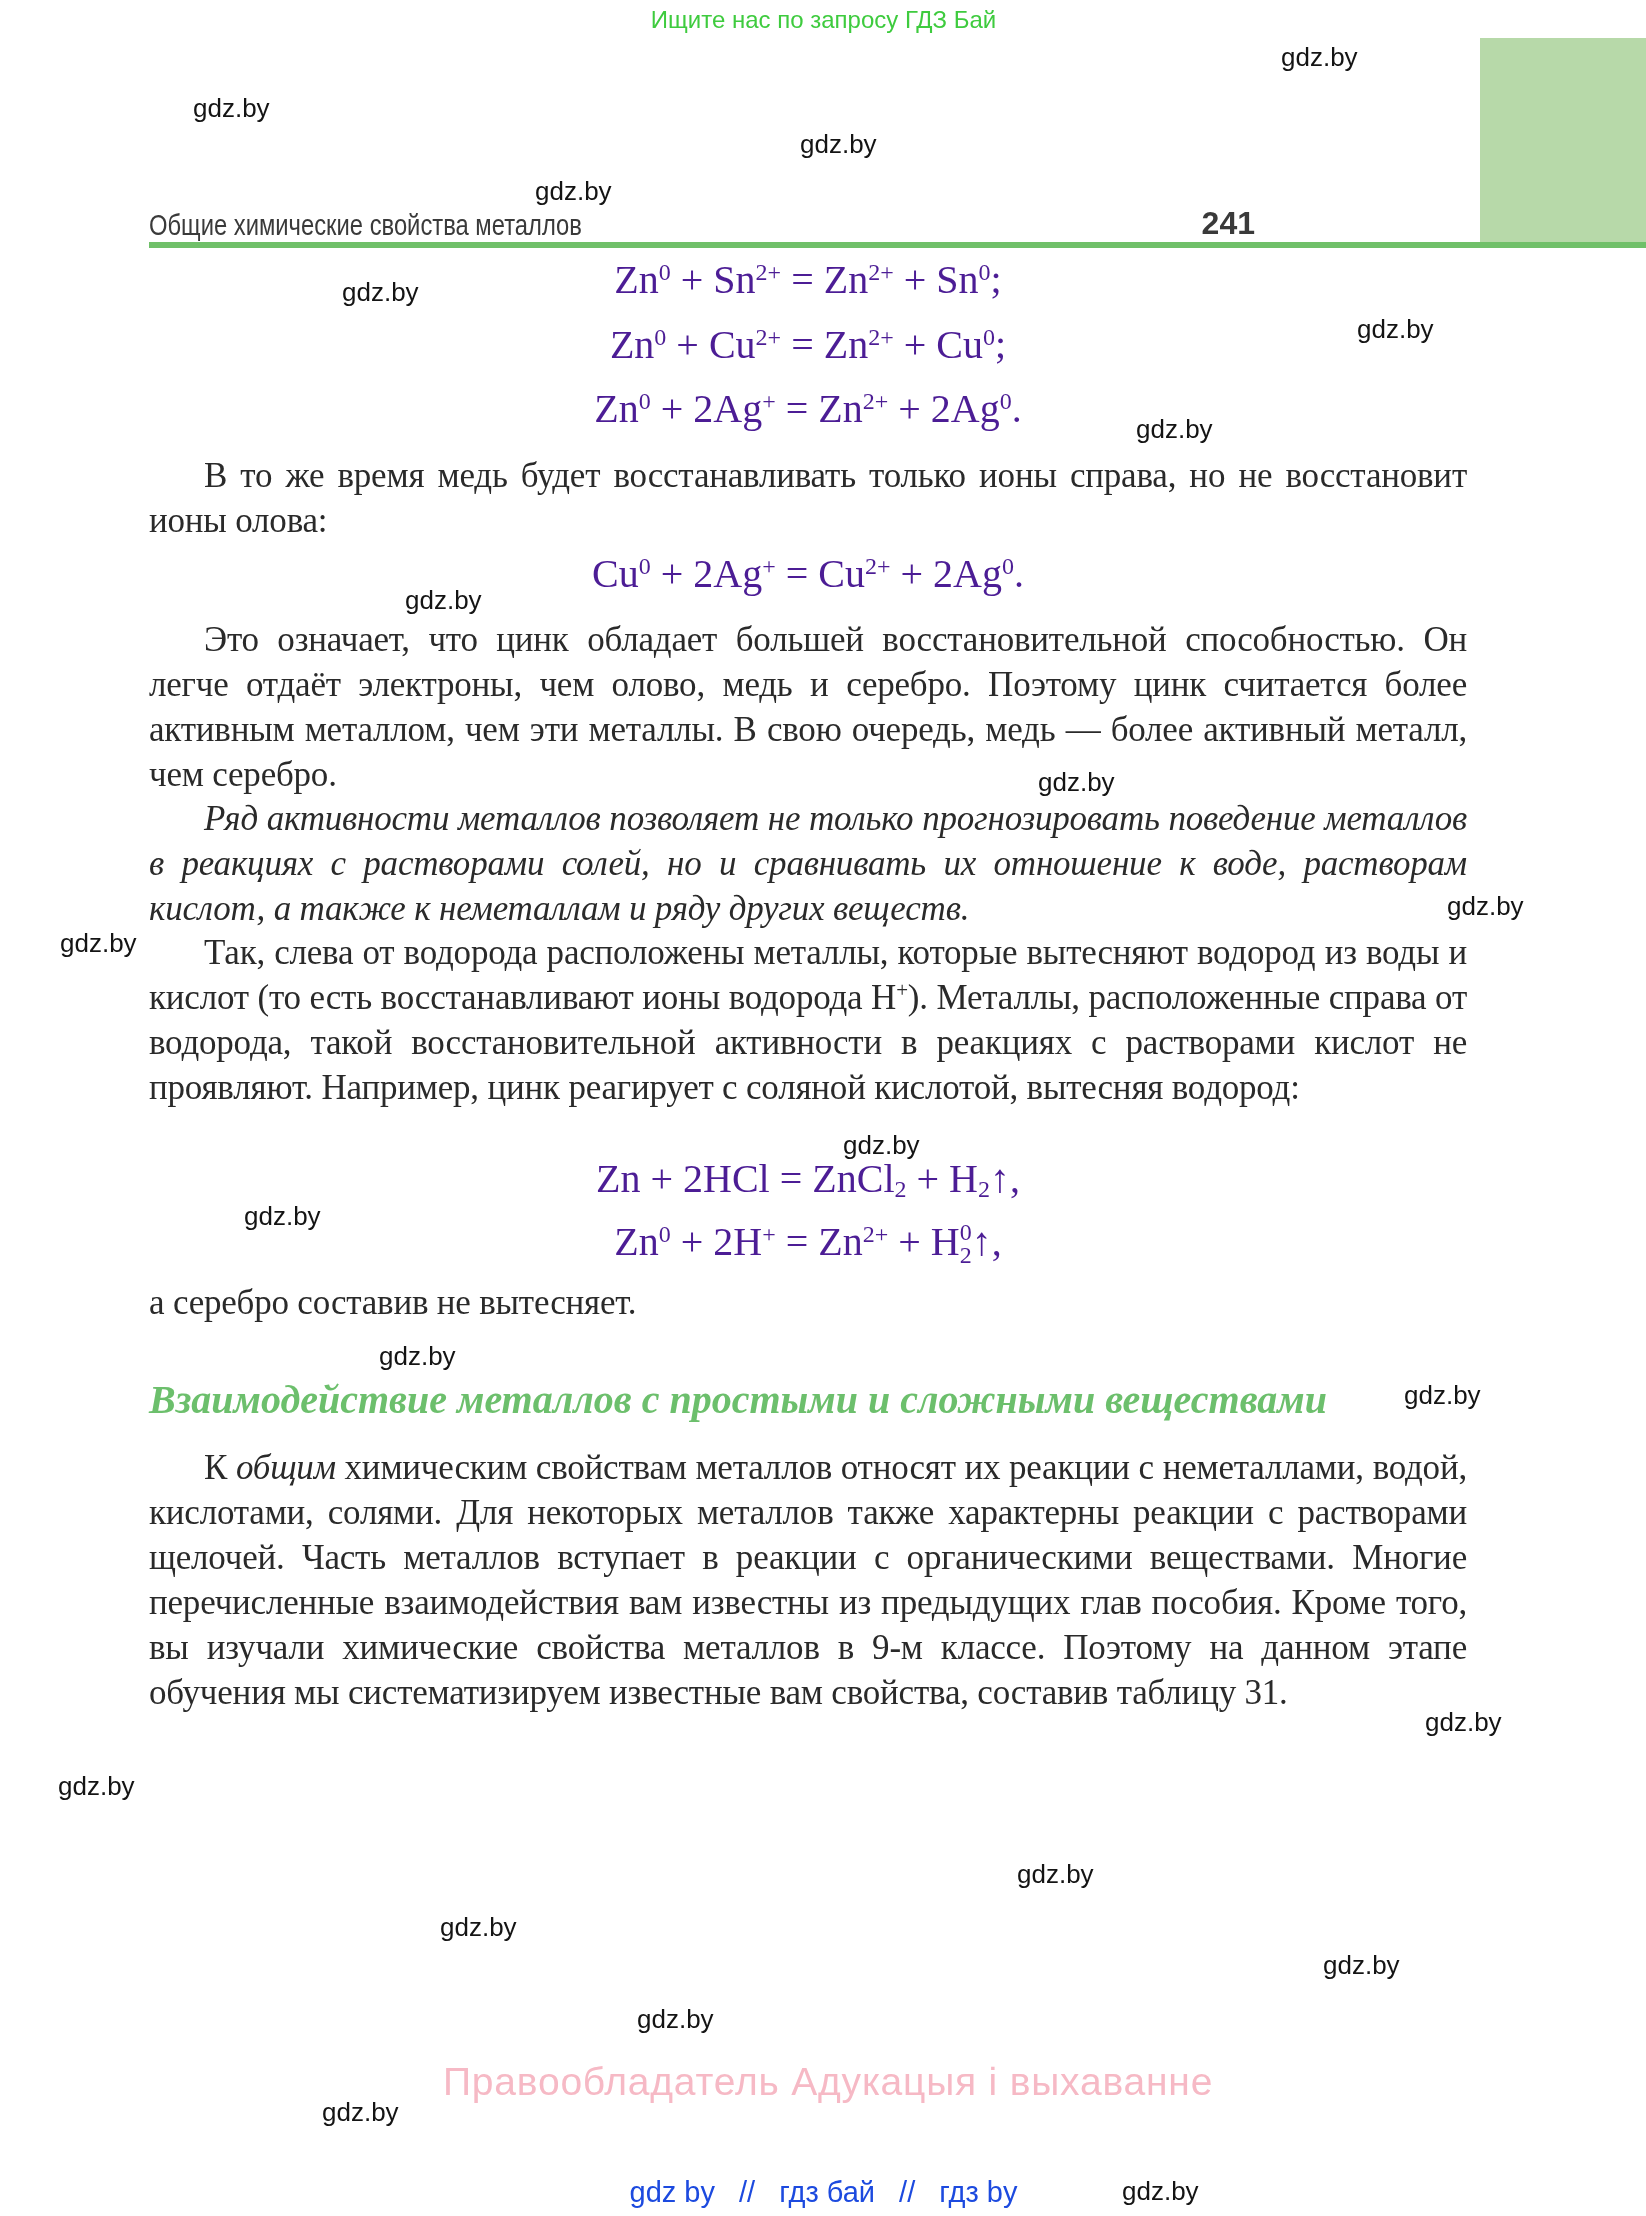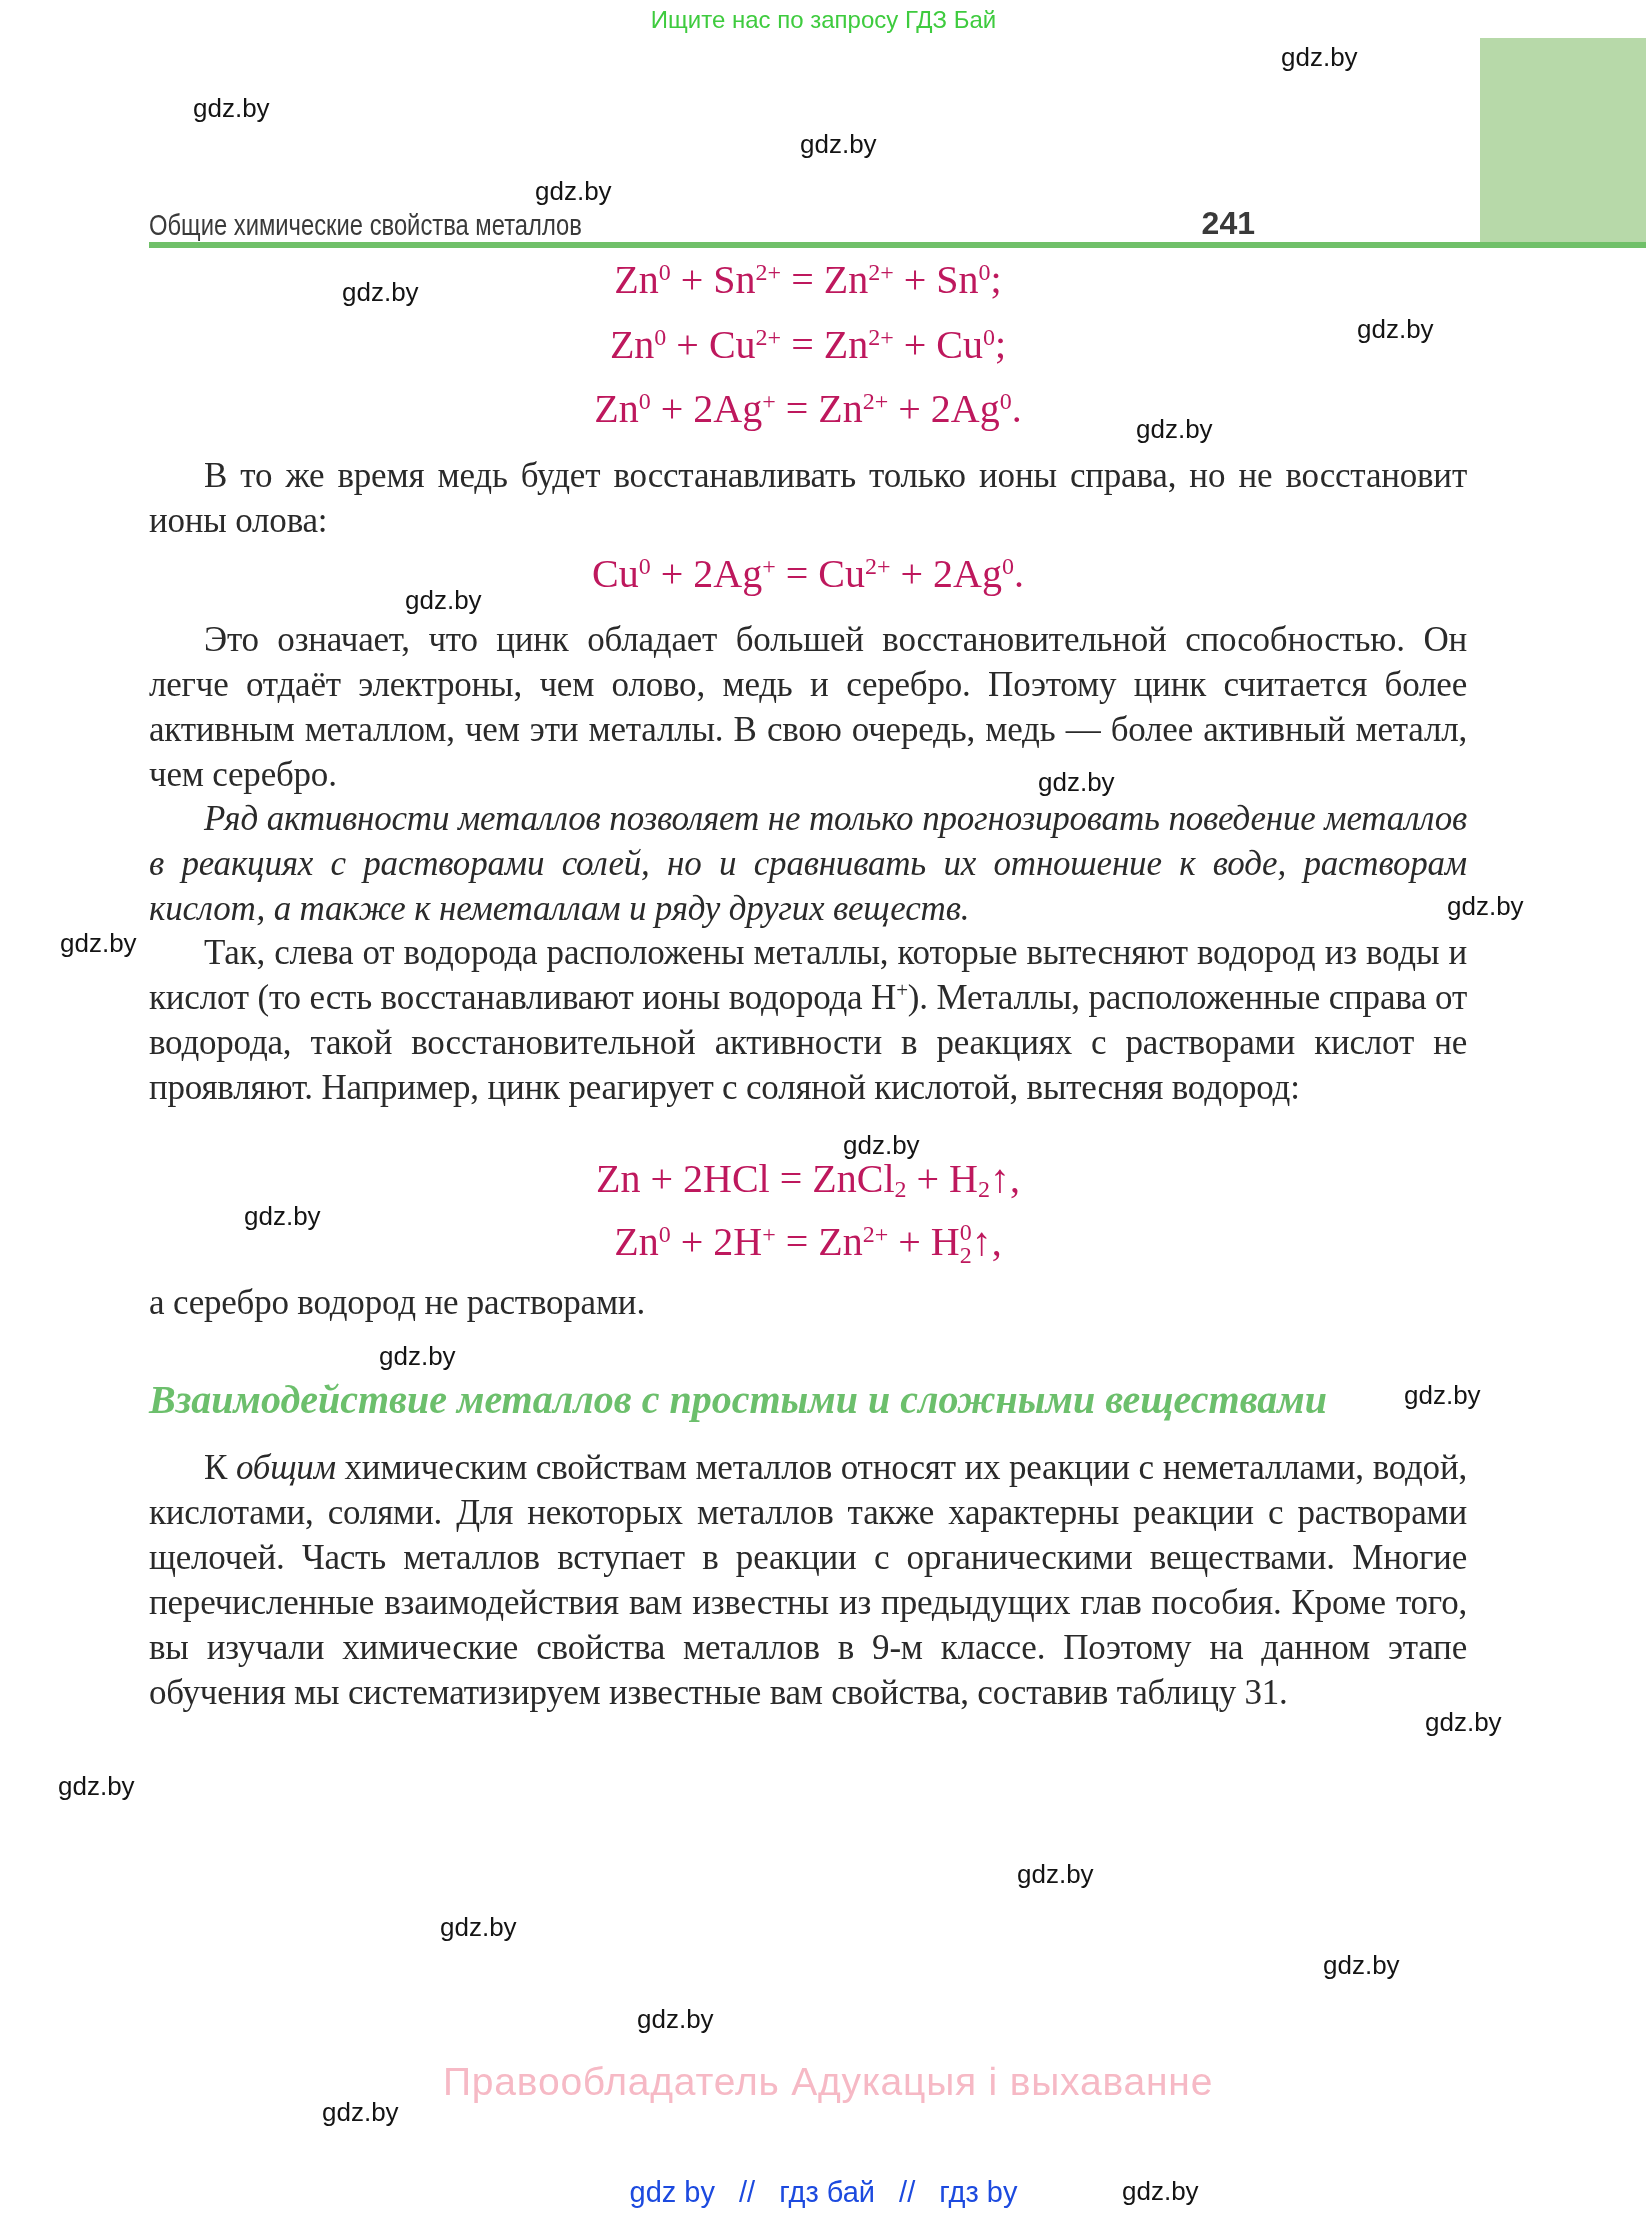--- a/index.html
+++ b/index.html
@@ -44,21 +44,21 @@
     position:absolute;left:149px;top:242px;width:1497px;height:5.6px;
     background:var(--rule-green);
   }
   .wm{
     position:absolute;
     font-family:"Liberation Sans","DejaVu Sans",sans-serif;
     font-weight:500;font-size:26px;color:var(--watermark);white-space:nowrap;
   }
   .eq{
     position:absolute;left:149px;width:1318px;text-align:center;
-    font-size:40px;line-height:64px;color:#be185d;white-space:nowrap;
+    font-size:40px;line-height:64px;color:#4c1d95;white-space:nowrap;
   }
   .body{
     position:absolute;left:149px;width:1318px;margin:0;
     font-size:35px;line-height:45px;text-align:justify;text-indent:55px;
     letter-spacing:-0.2px;
   }
   .body.noindent{text-indent:0;}
   .body.italic{font-style:italic;}
   .section-heading{
     position:absolute;left:149px;width:1318px;margin:0;text-align:left;
@@ -136,21 +136,21 @@
 
   <p class="body" style="top:617px">Это означает, что цинк обладает большей восстановительной способностью. Он легче отдаёт электроны, чем олово, медь и серебро. Поэтому цинк считается более активным металлом, чем эти металлы. В свою очередь, медь — более активный металл, чем серебро.</p>
 
   <p class="body italic" style="top:796px">Ряд активности металлов позволяет не только прогнозировать поведение металлов в реакциях с растворами солей, но и сравнивать их отношение к воде, растворам кислот, а также к неметаллам и ряду других веществ.</p>
 
   <p class="body" style="top:930px">Так, слева от водорода расположены металлы, которые вытесняют водород из воды и кислот (то есть восстанавливают ионы водорода H<sup>+</sup>). Металлы, расположенные справа от водорода, такой восстановительной активности в реакциях с растворами кислот не проявляют. Например, цинк реагирует с соляной кислотой, вытесняя водород:</p>
 
   <div class="eq" style="top:1147px">Zn + 2HCl = ZnCl<sub>2</sub> + H<sub>2</sub>↑,</div>
   <div class="eq" style="top:1210px">Zn<sup>0</sup> + 2H<sup>+</sup> = Zn<sup>2+</sup> + H<span class="stk"><sup>0</sup><sub>2</sub></span>↑,</div>
 
-  <p class="body noindent" style="top:1280px">а серебро водород не растворами.</p>
+  <p class="body noindent" style="top:1280px">а серебро составив не вытесняет.</p>
 
   <h2 class="section-heading" style="top:1375px">Взаимодействие металлов с простыми и сложными веществами</h2>
 
   <p class="body" style="top:1445px">К <i>общим</i> химическим свойствам металлов относят их реакции с неметаллами, водой, кислотами, солями. Для некоторых металлов также характерны реакции с растворами щелочей. Часть металлов вступает в реакции с органическими веществами. Многие перечисленные взаимодействия вам известны из предыдущих глав пособия. Кроме того, вы изучали химические свойства металлов в 9-м классе. Поэтому на данном этапе обучения мы систематизируем известные вам свойства, составив таблицу 31.</p>
 
   <div class="copyright">Правообладатель Адукацыя і выхаванне</div>
 
   <div class="footer-links">
     <span class="link">gdz by</span>
     <span class="sep">//</span>

